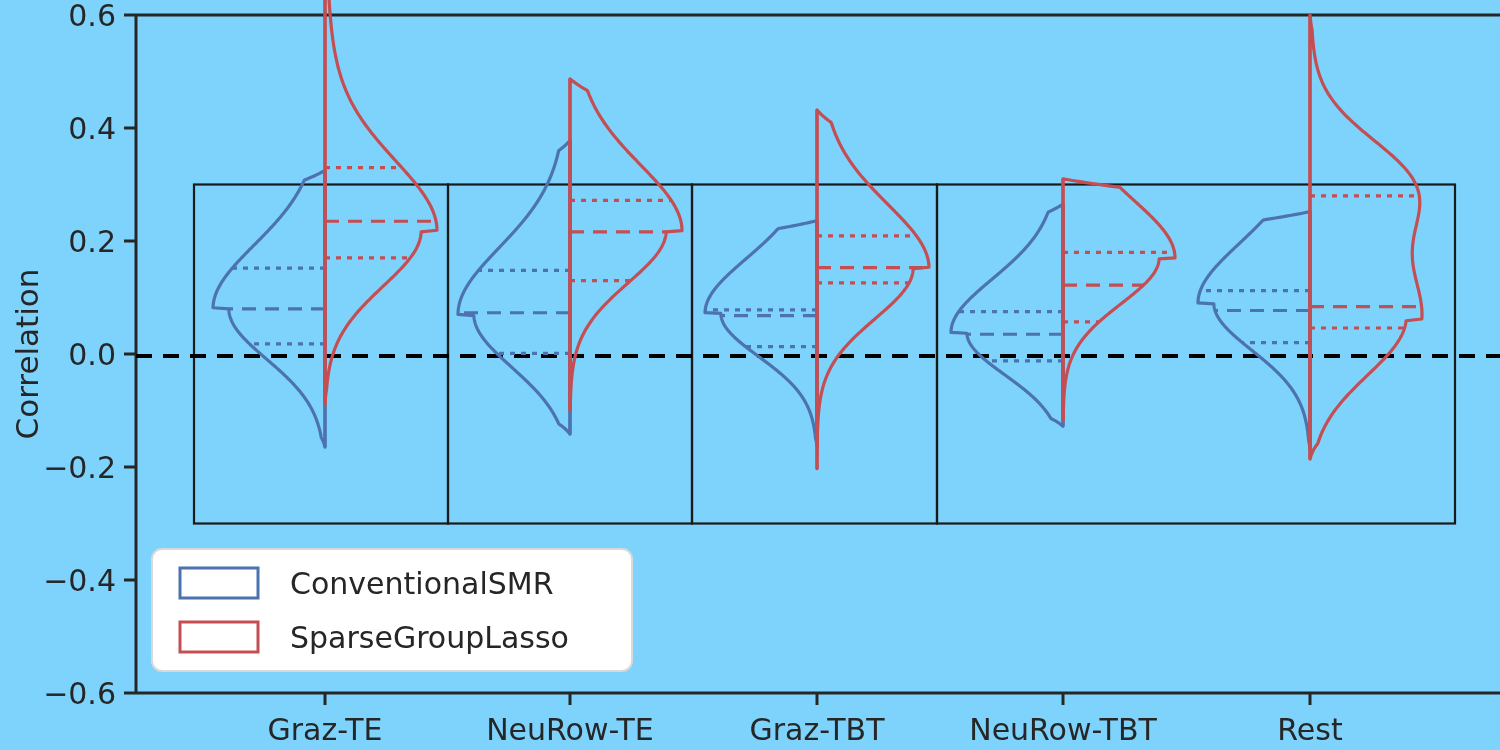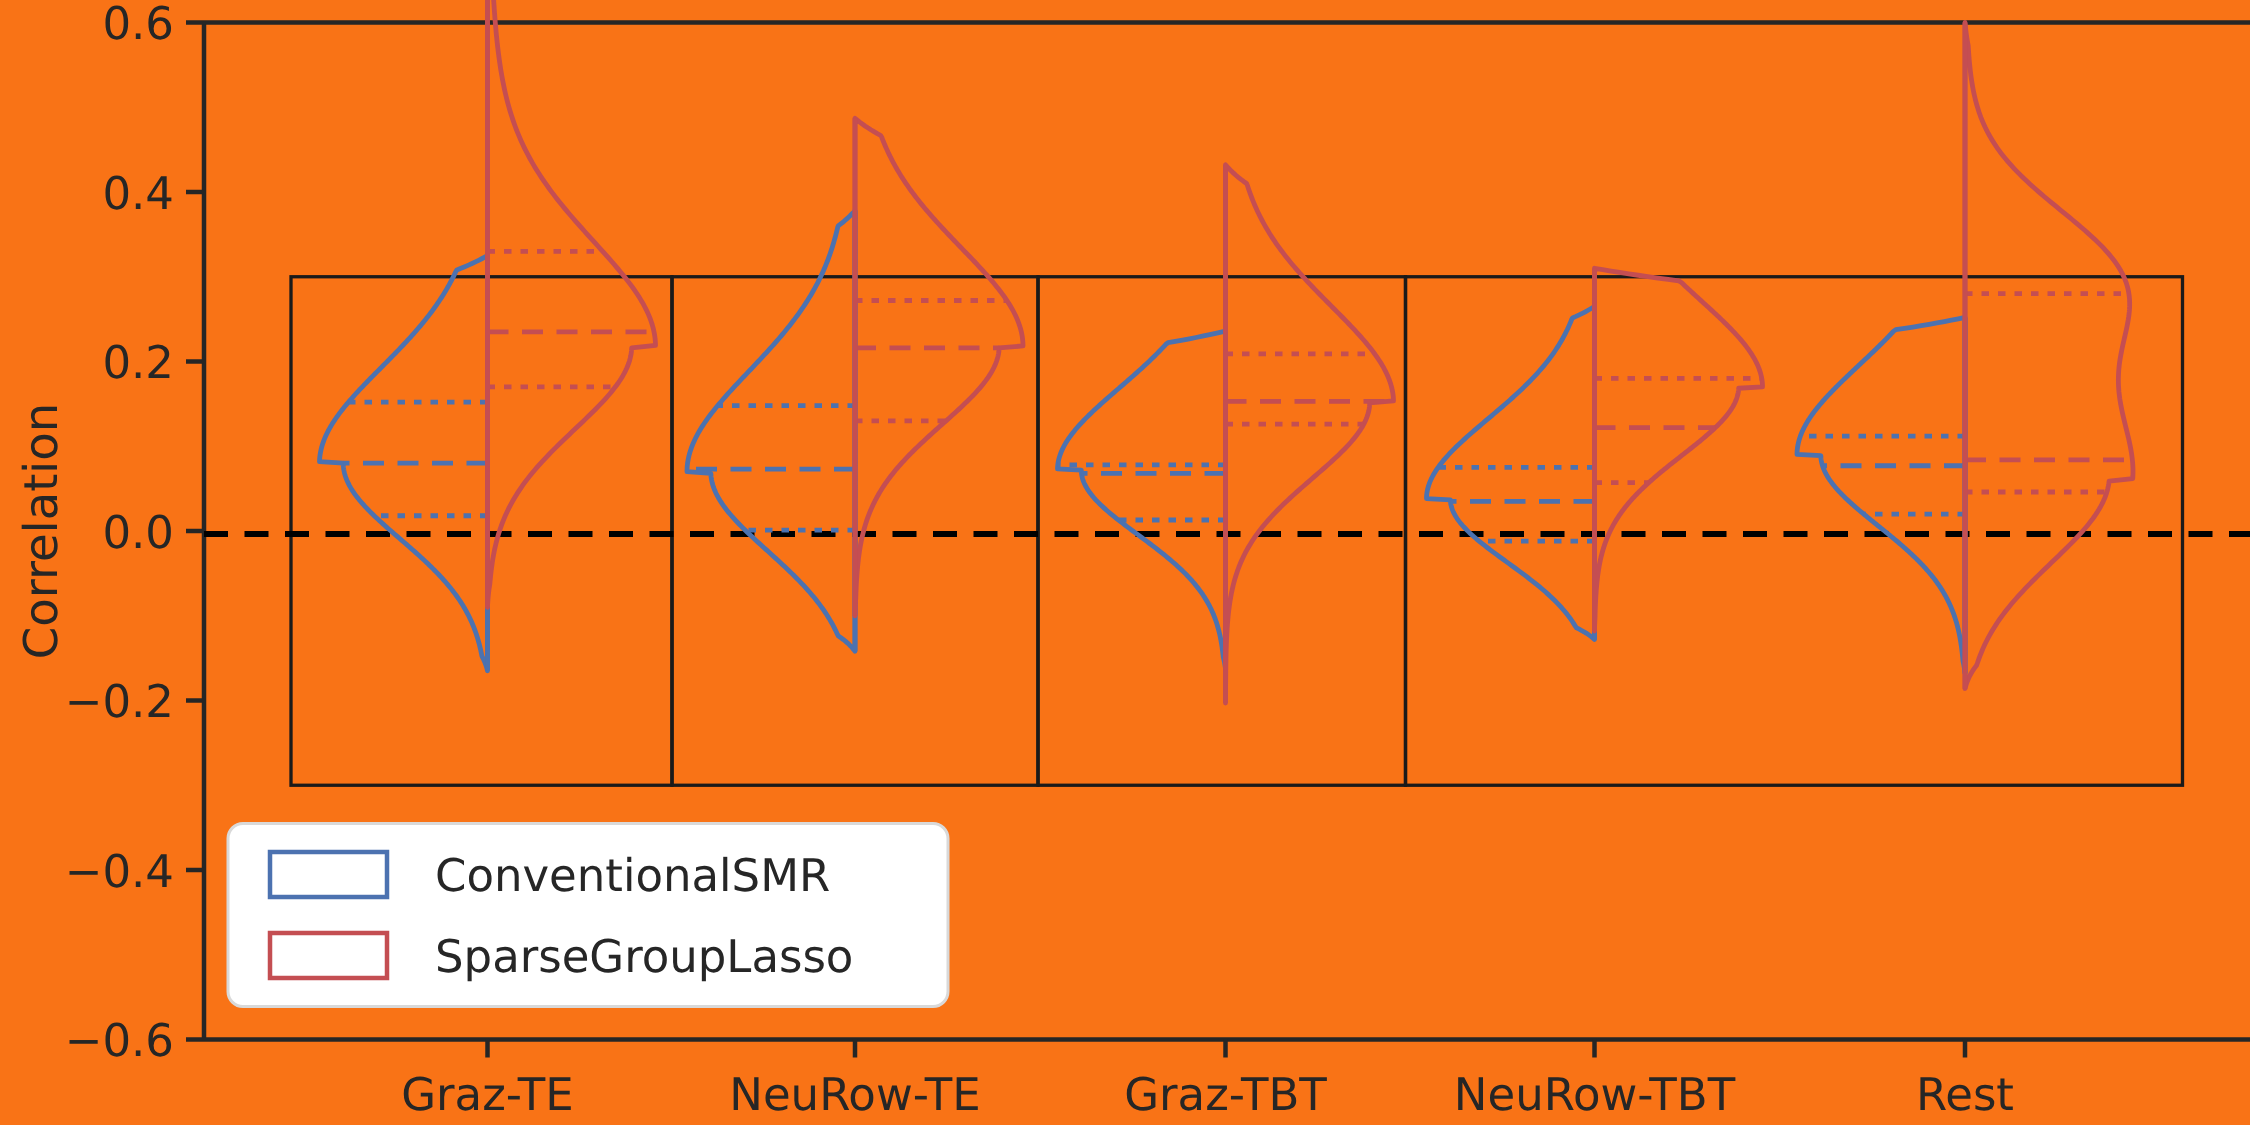--- a/index.html
+++ b/index.html
@@ -1,18 +1,18 @@
 <!DOCTYPE html>
 <html><head>
 <meta charset="utf-8">
 <style>
   html,body{margin:0;padding:0;background:#ffffff;}
   body{width:1500px;height:750px;overflow:hidden;
        font-family:"DejaVu Sans","Liberation Sans",sans-serif;}
-  #stage{position:relative;width:1500px;height:750px;background:#f97316;}
+  #stage{position:relative;width:1500px;height:750px;background:#7dd3fc;}
   svg{display:block;}
   .tick-label{font-size:30px;fill:#262626;font-family:"DejaVu Sans","Liberation Sans",sans-serif;}
   .axis-title{font-size:31px;fill:#262626;font-family:"DejaVu Sans","Liberation Sans",sans-serif;}
   .legend-label{font-size:30px;fill:#262626;font-family:"DejaVu Sans","Liberation Sans",sans-serif;}
 </style>
 </head>
 <body>
 
 <div id="stage">
   <svg id="plot" width="1500" height="750" viewBox="0 0 1500 750">

